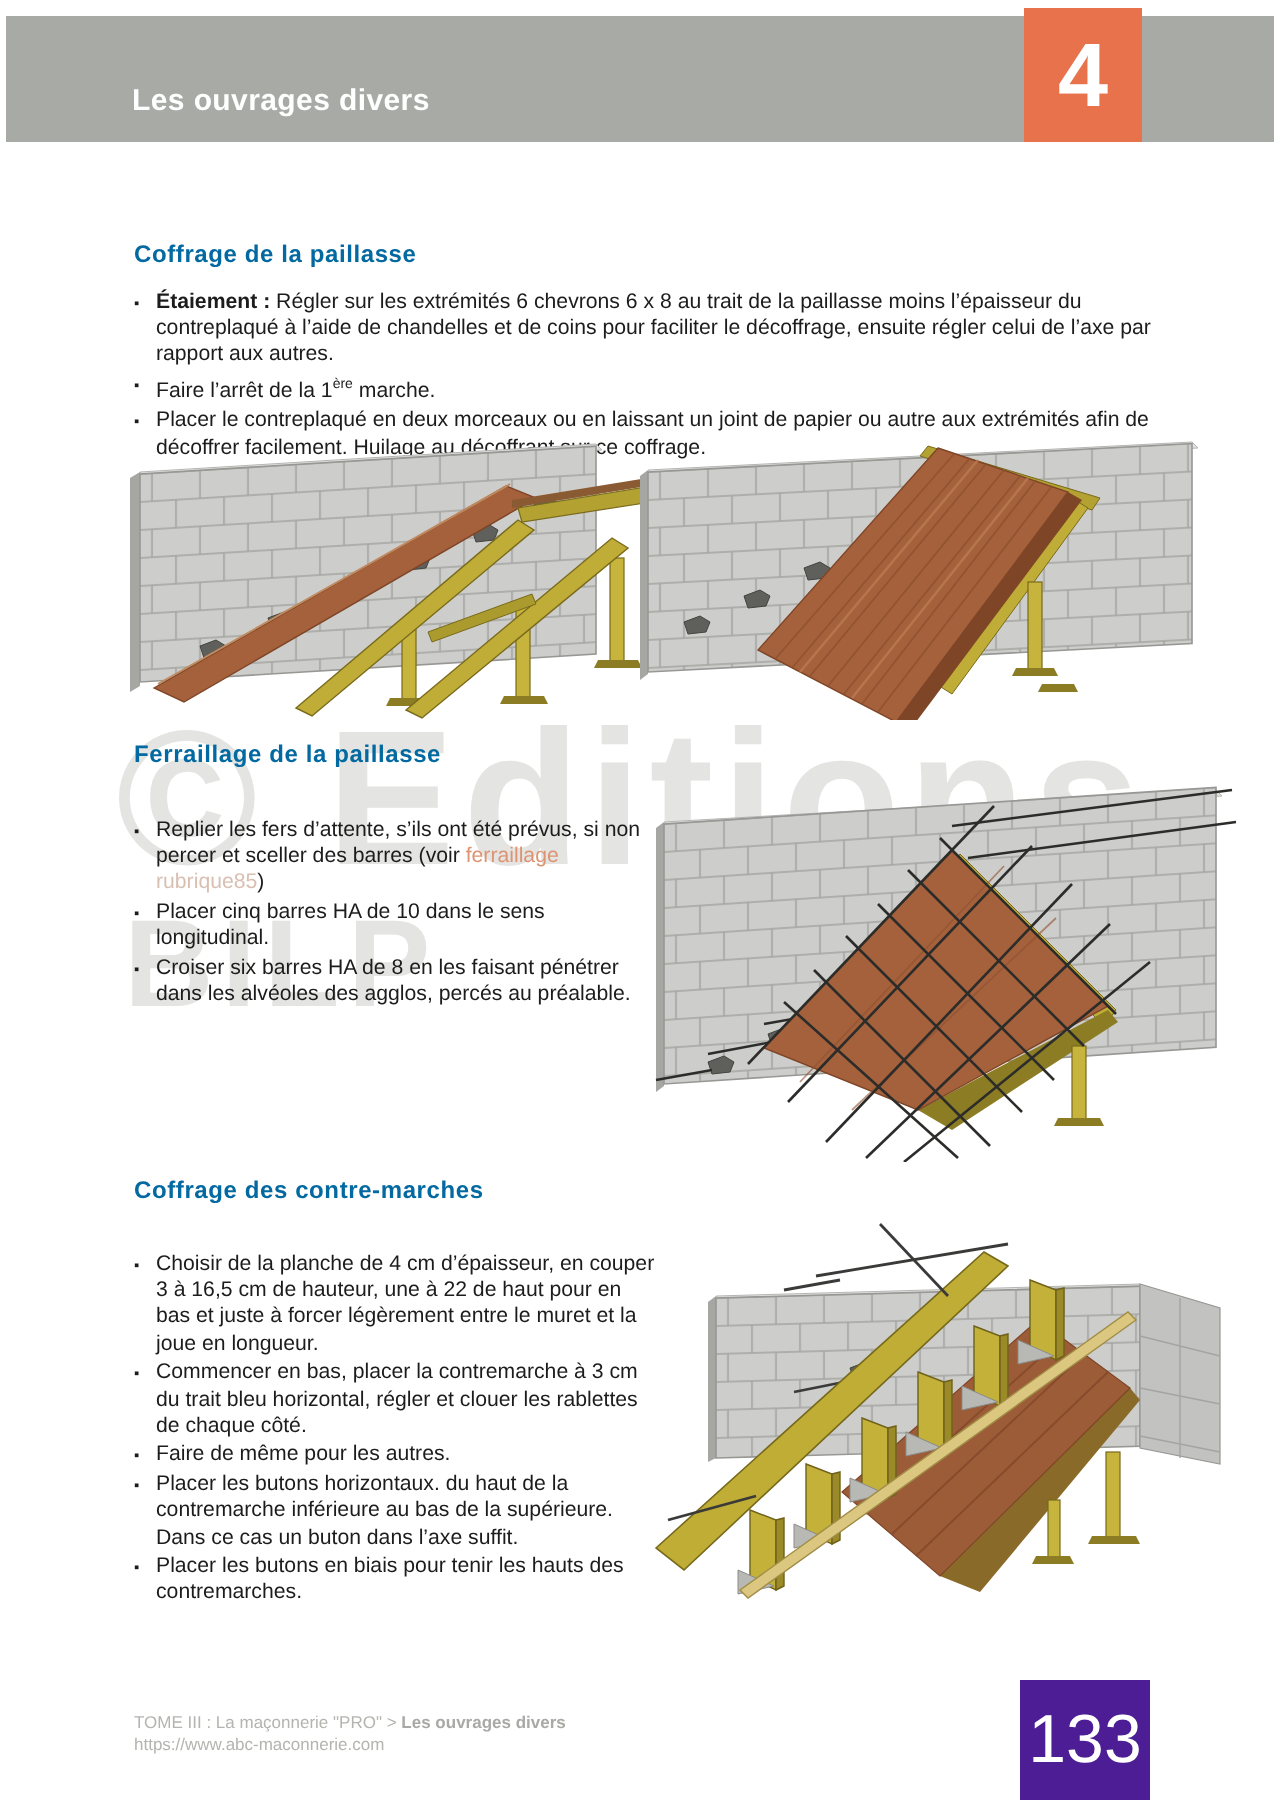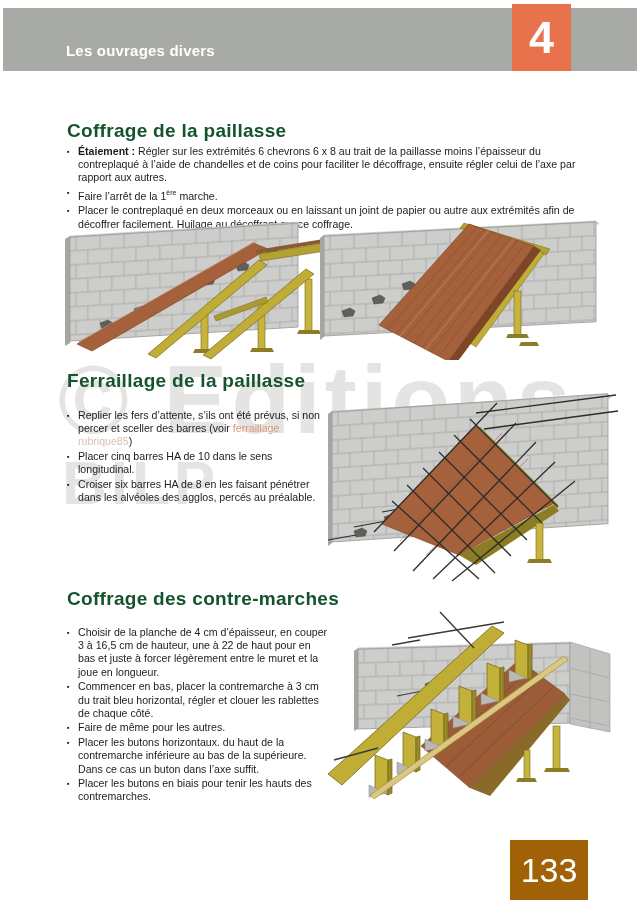--- a/index.html
+++ b/index.html
@@ -21,21 +21,21 @@
   }
 
   
   .watermark{color:#e4e4e2;font-weight:700;white-space:nowrap;line-height:1;z-index:0;letter-spacing:4px;}
   .wm1{left:58px;top:352px;font-size:96px;}
   .wm2{left:62px;top:452px;font-size:62px;}
 
   .content{position:absolute;inset:0;z-index:1;padding-left:48px;}
 
   
-  .sec-title{font-size:19px;font-weight:700;color:#14532d;letter-spacing:.3px;}
+  .sec-title{font-size:12px;font-weight:700;color:#0369a1;letter-spacing:.3px;}
   .s1-title{left:67px;top:120px;}
   .s2-title{left:67px;top:370px;}
   .s3-title{left:67px;top:588px;}
 
   
   ul.bullets{list-style:none;margin:0;padding:0;font-size:10.6px;line-height:13.2px;color:#1c1c1c;}
   ul.bullets li{position:relative;padding-left:11px;margin-bottom:1.5px;}
   ul.bullets li::before{content:"▪";position:absolute;left:0;top:0;font-size:7.5px;line-height:13.2px;color:#1c1c1c;}
   .s1-list{left:67px;top:145px;width:510px;}
   .s2-list{left:67px;top:409px;width:262px;}
@@ -48,21 +48,21 @@
   
   .fig1{left:62px;top:215px;width:285px;height:145px;}
   .fig2{left:318px;top:215px;width:292px;height:145px;}
   .fig3{left:326px;top:383px;width:294px;height:198px;}
   .fig4{left:322px;top:598px;width:310px;height:207px;}
 
   
   .footer{left:67px;top:856px;font-size:8.5px;line-height:11px;color:#b4b4b0;}
   .footer b{color:#a9a9a5;}
   .page-badge{
-    left:510px;top:840px;width:78px;height:60px;background:#a16207;
+    left:510px;top:840px;width:65px;height:60px;background:#4c1d95;
     display:flex;align-items:center;justify-content:center;
     color:#ffffff;font-size:34px;font-weight:400;
   }
 </style>
 </head>
 <body>
 
 <div class="abs watermark wm1">© Editions</div>
 <div class="abs watermark wm2">BILP</div>
 
@@ -318,15 +318,19 @@
       <g stroke="#3a3a38" stroke-width="1.4" fill="none">
         <path d="M86 40L182 24"></path>
           <path d="M118 14L152 50"></path>
           <path d="M70 47L98 42"></path>
           <path d="M12 162L56 150"></path>
       </g>
       <polygon points="48,197 242,58 246,62 52,201" fill="#dbc77f" stroke="#a08c46" stroke-width="0.7"></polygon>
     </svg>
   </div>
 
+  <div class="abs footer">
+    <div><span>TOME III : La maçonnerie "PRO" &gt; </span><b>Les ouvrages divers</b></div>
+    <div>https://www.abc-maconnerie.com</div>
+  </div>
   <div class="abs page-badge">133</div>
 
 </div>
 
 </body></html>

